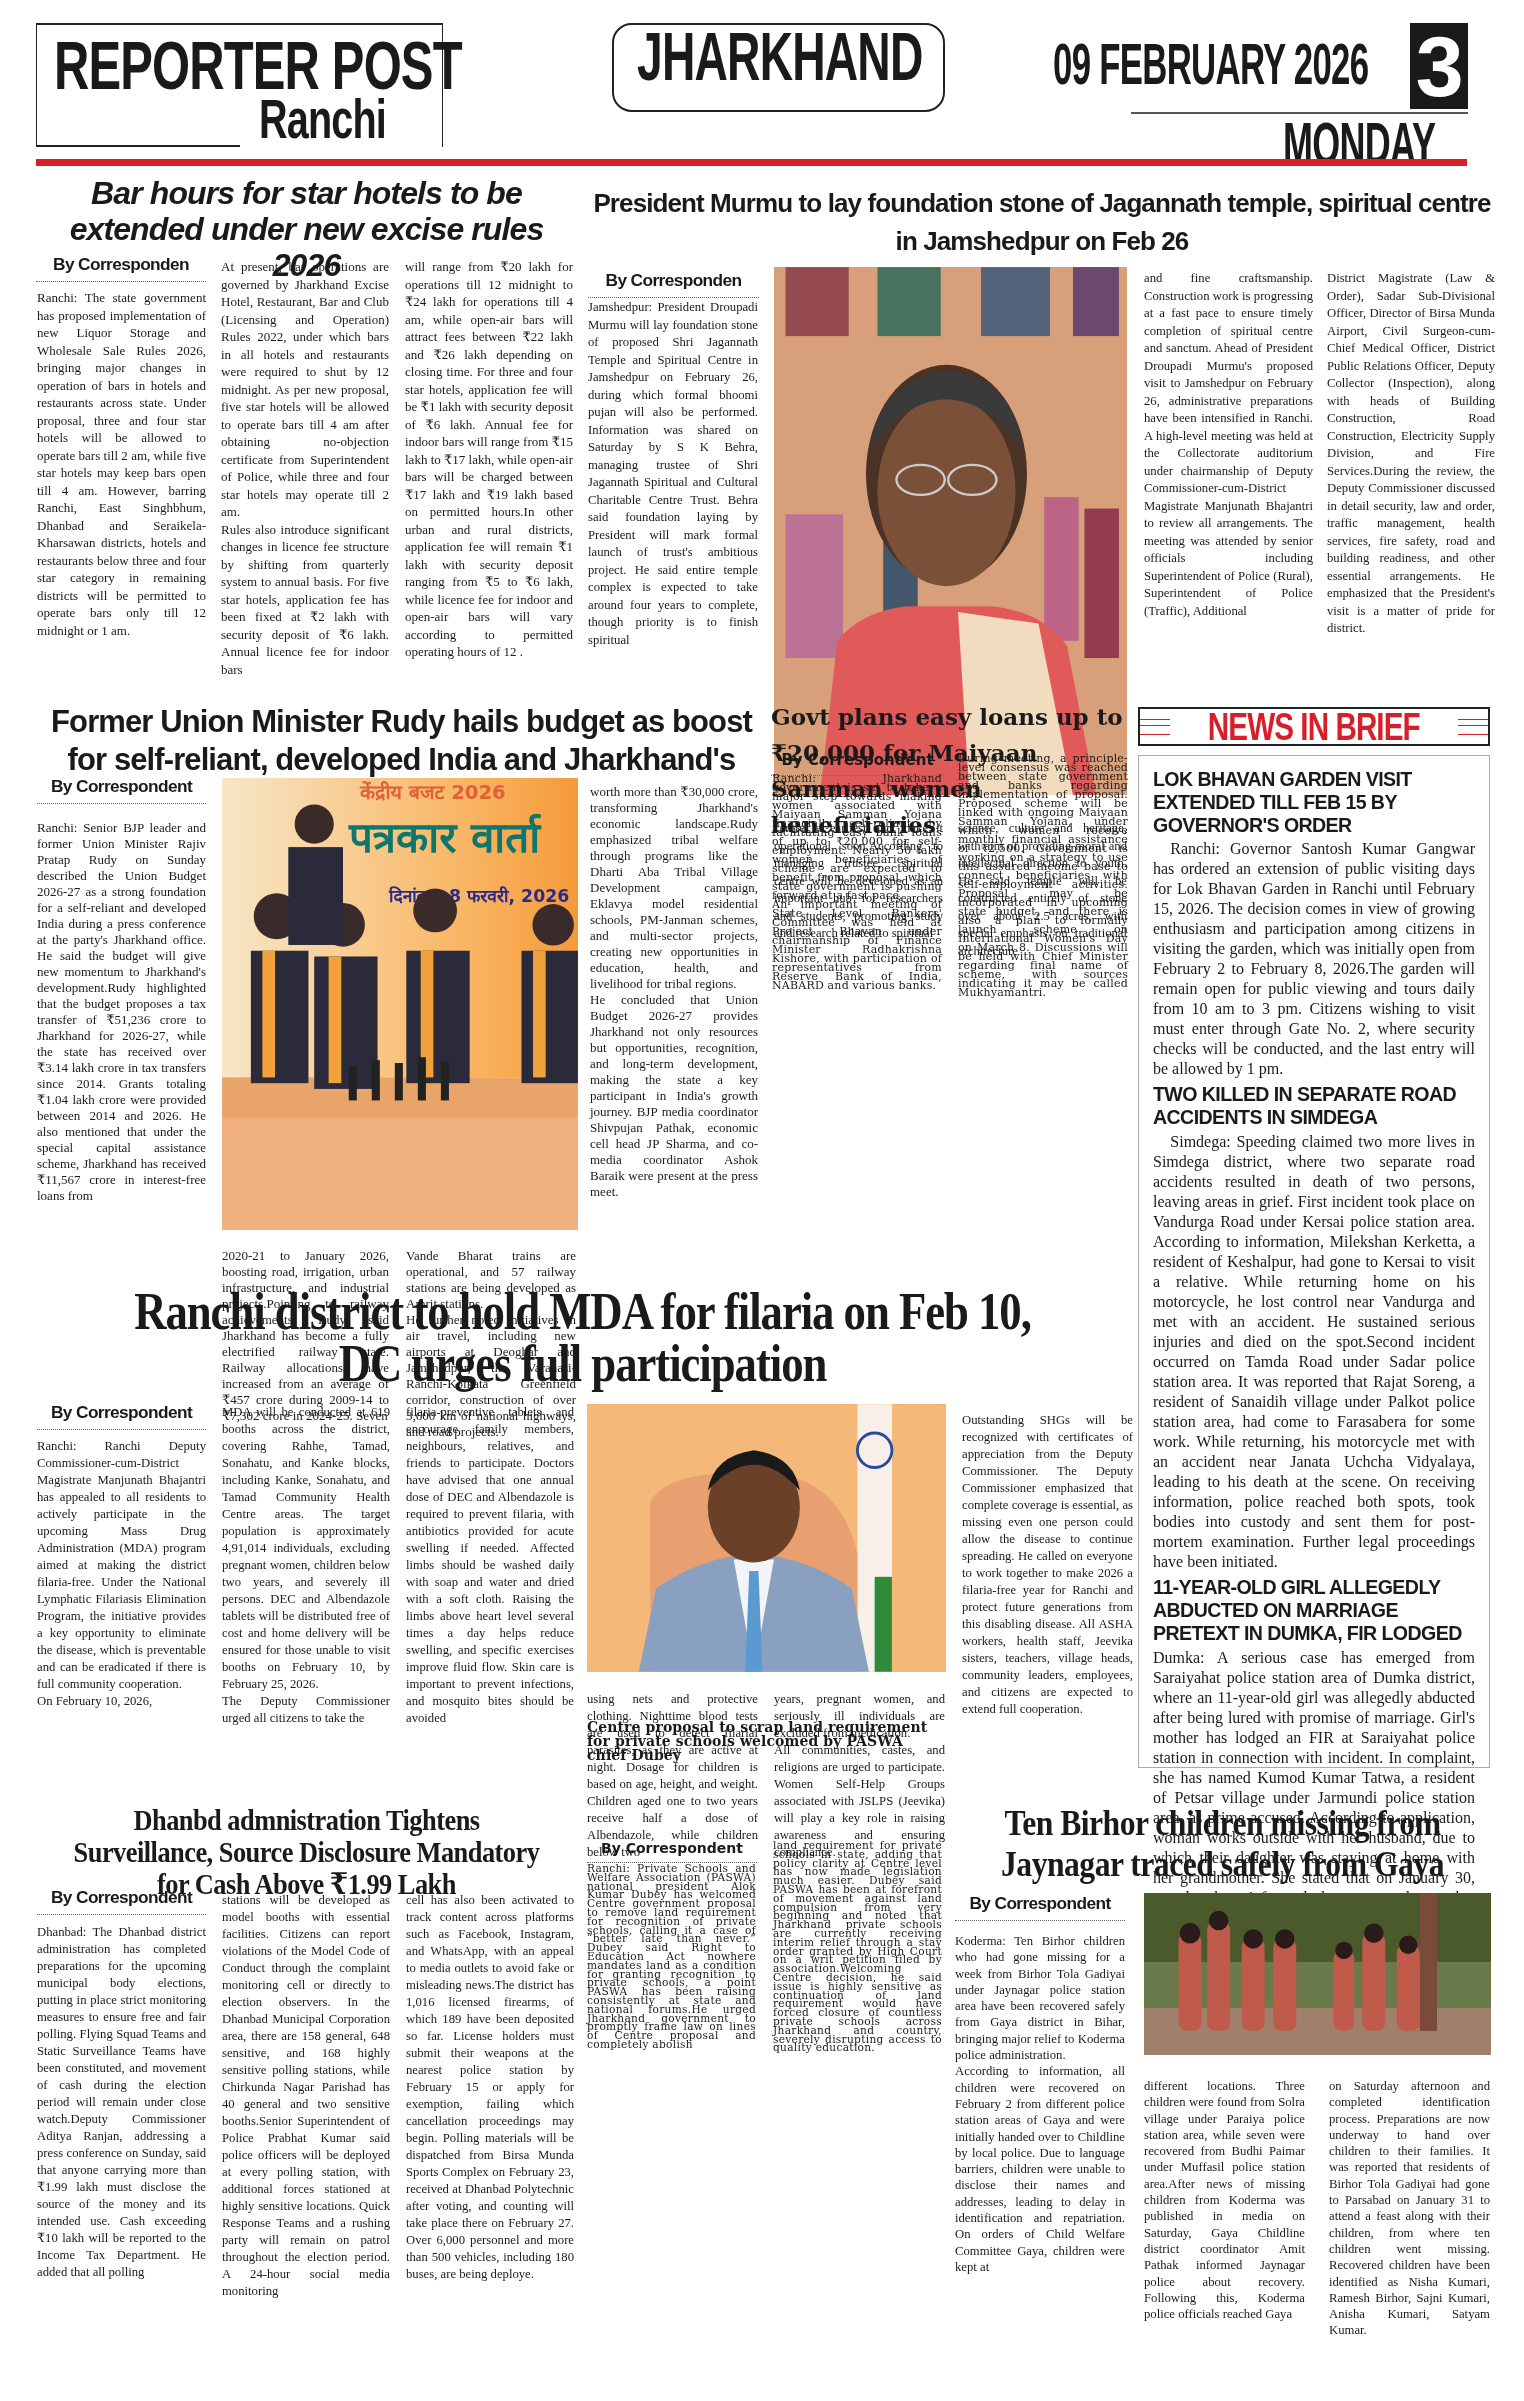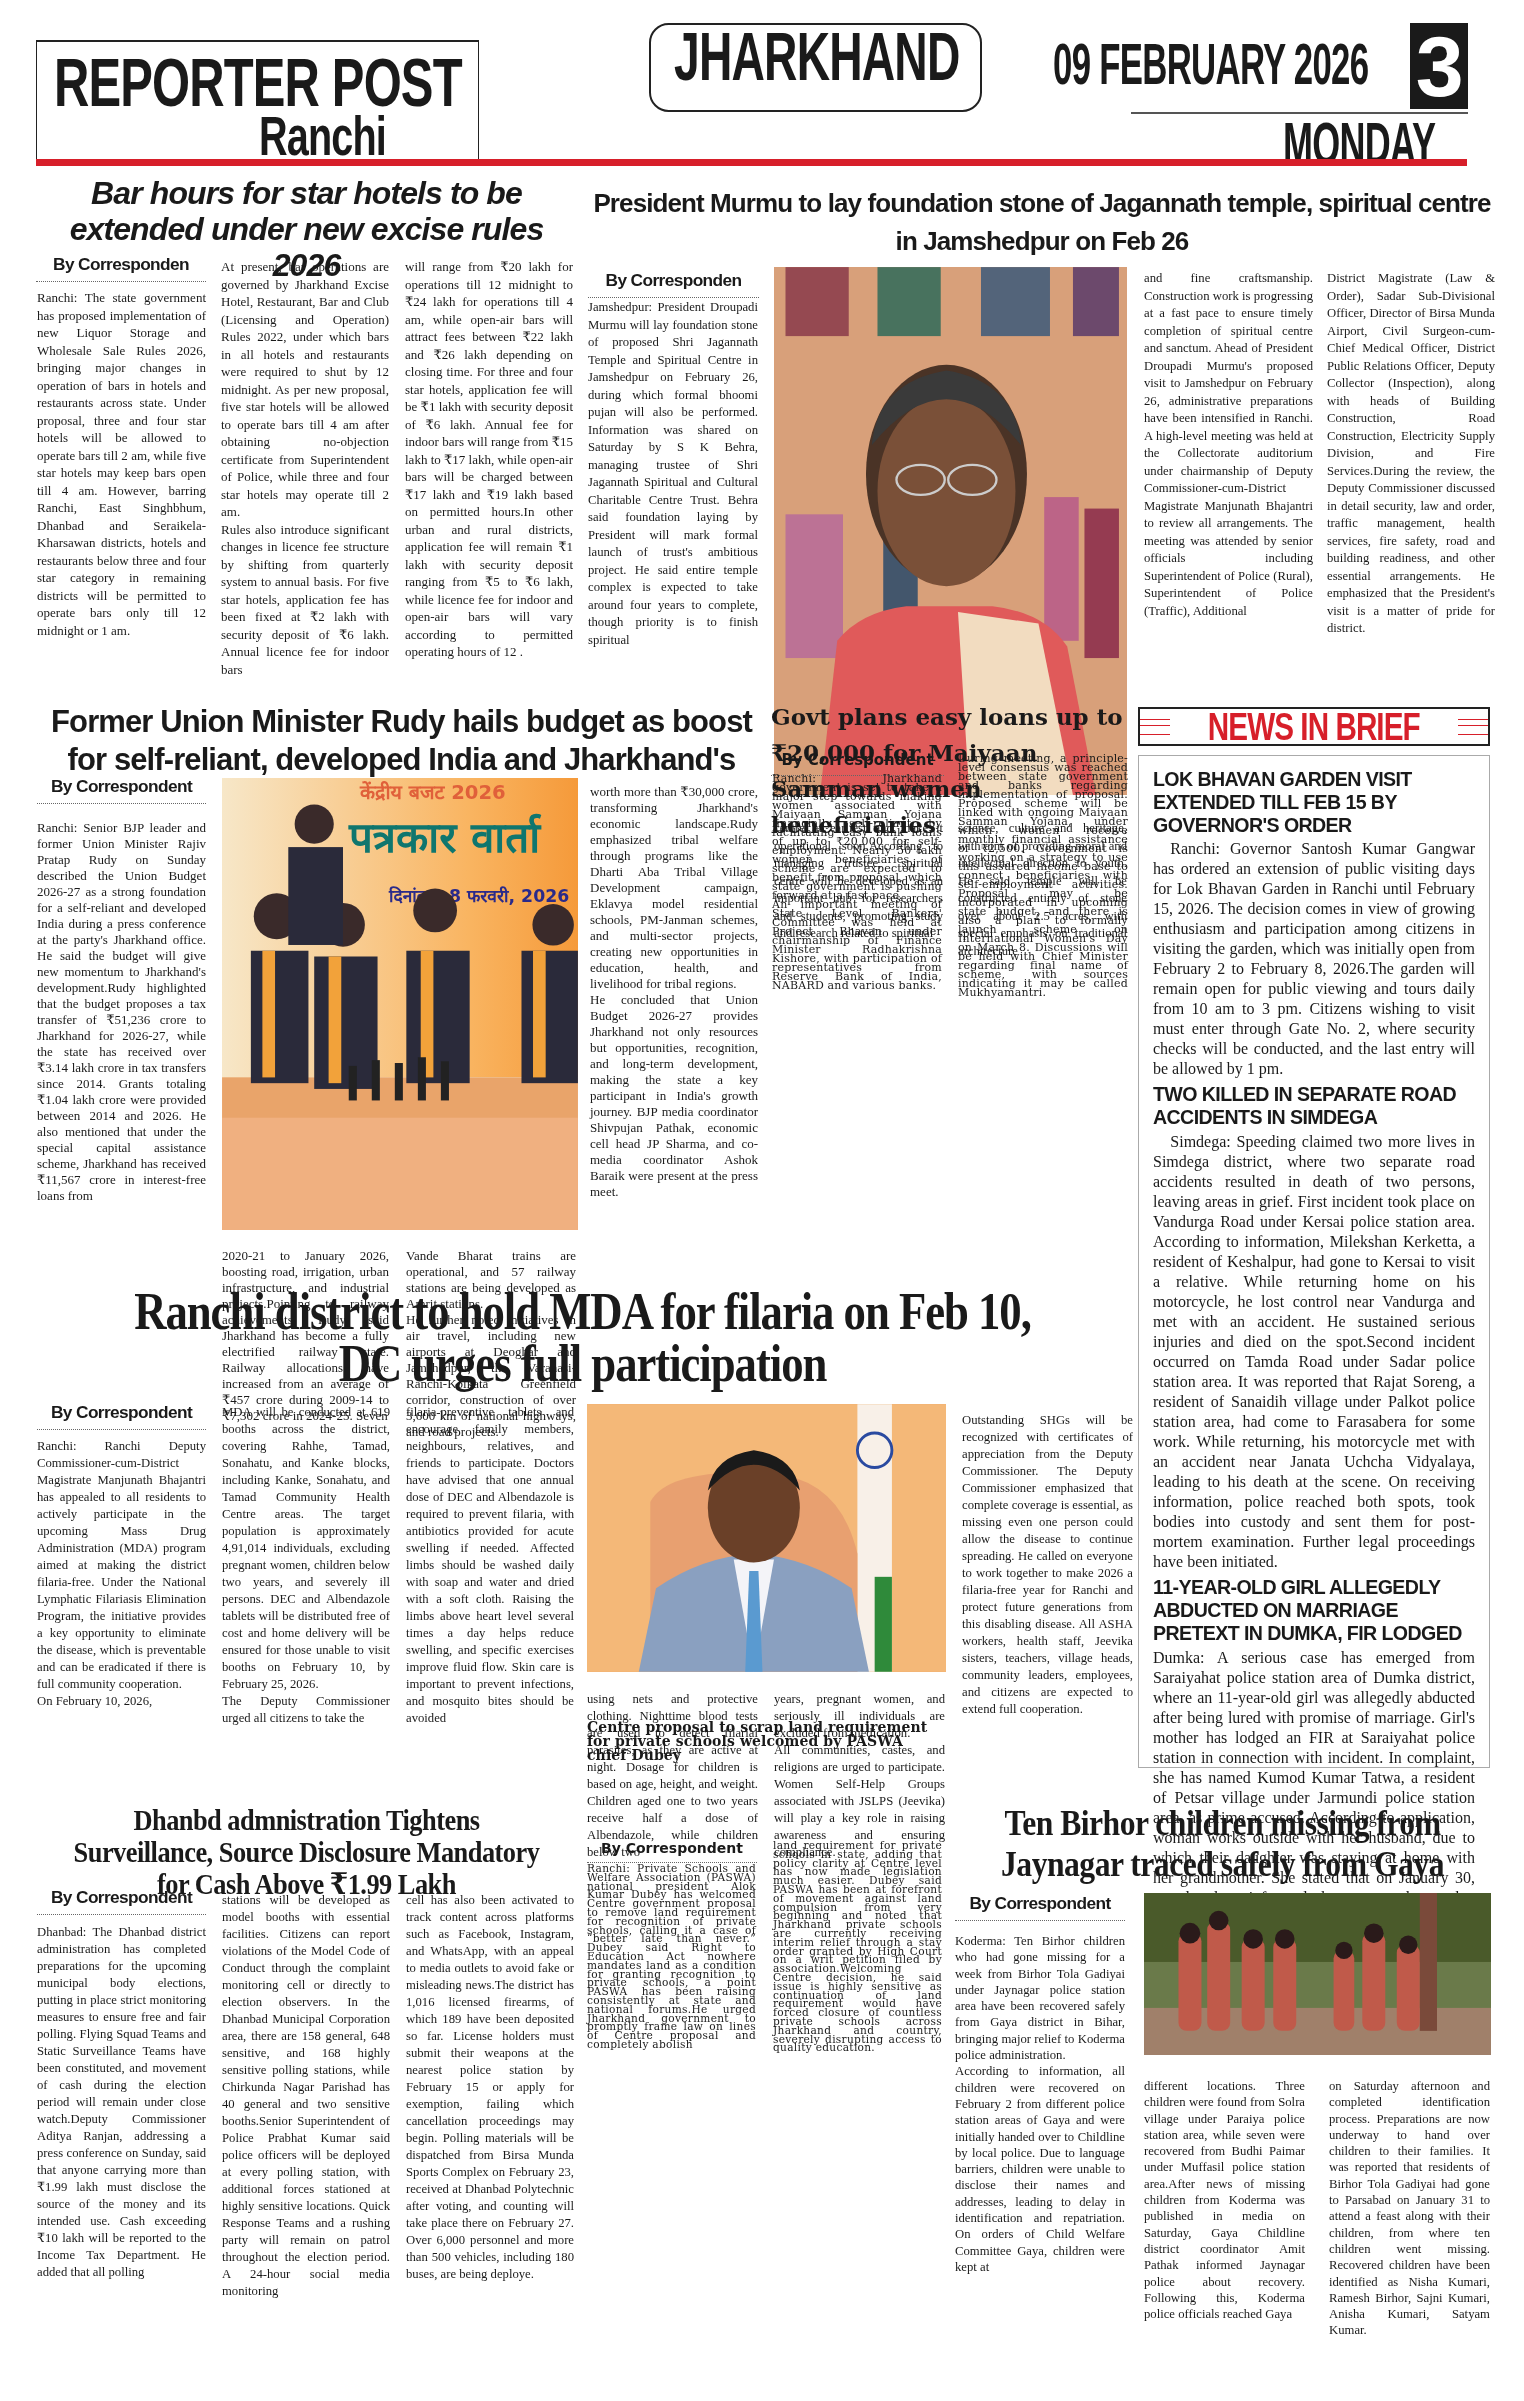--- a/index.html
+++ b/index.html
@@ -1,25 +1,25 @@
 <!DOCTYPE html>
 <html style="font-size:9.2px"><head>
 <meta charset="utf-8">
 <style>
   *{box-sizing:border-box;margin:0;padding:0}
   html,body{background:#fff}
   body{width:1525px;height:2401px;position:relative;overflow:hidden;font-family:"Liberation Serif","DejaVu Serif",serif;color:#1a1a1a}
   .abs{position:absolute}
   .cond{font-family:"Liberation Sans Narrow","Liberation Sans",sans-serif;font-weight:bold;letter-spacing:-1.2px}
   
-  #masthead-left{left:36px;top:40px;width:443px;height:124px;border-top:2.9px solid #222;border-left:1.2px solid #222;border-right:1.2px solid #222}
+  #masthead-left{left:36px;top:23px;width:407px;height:124px;border-top:2.9px solid #222;border-left:1.2px solid #222;border-right:1.2px solid #222}
   #masthead-left .ml-bottom{position:absolute;left:-1.2px;bottom:0;width:204px;border-bottom:2.9px solid #222}
   #brand-title{position:absolute;left:17.3px;top:9.2px;font-size:68px;line-height:63px;transform:scaleX(0.72);transform-origin:left top;white-space:nowrap}
   #brand-city{position:absolute;left:222px;top:68px;font-size:55px;line-height:52px;transform:scaleX(0.72);transform-origin:left top}
-  #section-box{left:649px;top:23px;width:333px;height:89px;border:2.9px solid #222;border-radius:19.6px}
+  #section-box{left:612px;top:23px;width:333px;height:89px;border:2.9px solid #222;border-radius:19.6px}
   #section-name{position:absolute;left:23px;top:0;font-size:68px;line-height:63px;transform:scaleX(0.68);transform-origin:left top;white-space:nowrap}
   #issue-date{left:1053px;top:35px;font-size:58px;line-height:58px;transform:scaleX(0.6);transform-origin:left top;white-space:nowrap}
   #page-number{left:1410px;top:23px;width:58px;height:86px;background:#1a1a1a;color:#fff;font-size:86px;line-height:86px;text-align:center;transform:none}
   #date-rule{left:1131px;top:112px;width:337px;border-top:2.9px solid #555}
   #weekday{left:1283px;top:115px;font-size:60px;line-height:58px;transform:scaleX(0.6);transform-origin:left top;white-space:nowrap}
   #red-rule{left:36px;top:159px;width:1431px;height:7px;background:#d71f2a}
   
   .hl-cond{font-family:"Liberation Sans Narrow","Liberation Sans",sans-serif;font-weight:bold;text-align:center;letter-spacing:-0.9px}
   .hl-serif{font-family:"Liberation Serif","DejaVu Serif",serif;font-weight:bold;text-align:center}
   .hl-wide{font-family:"DejaVu Serif","Liberation Serif",serif;font-weight:bold;}

